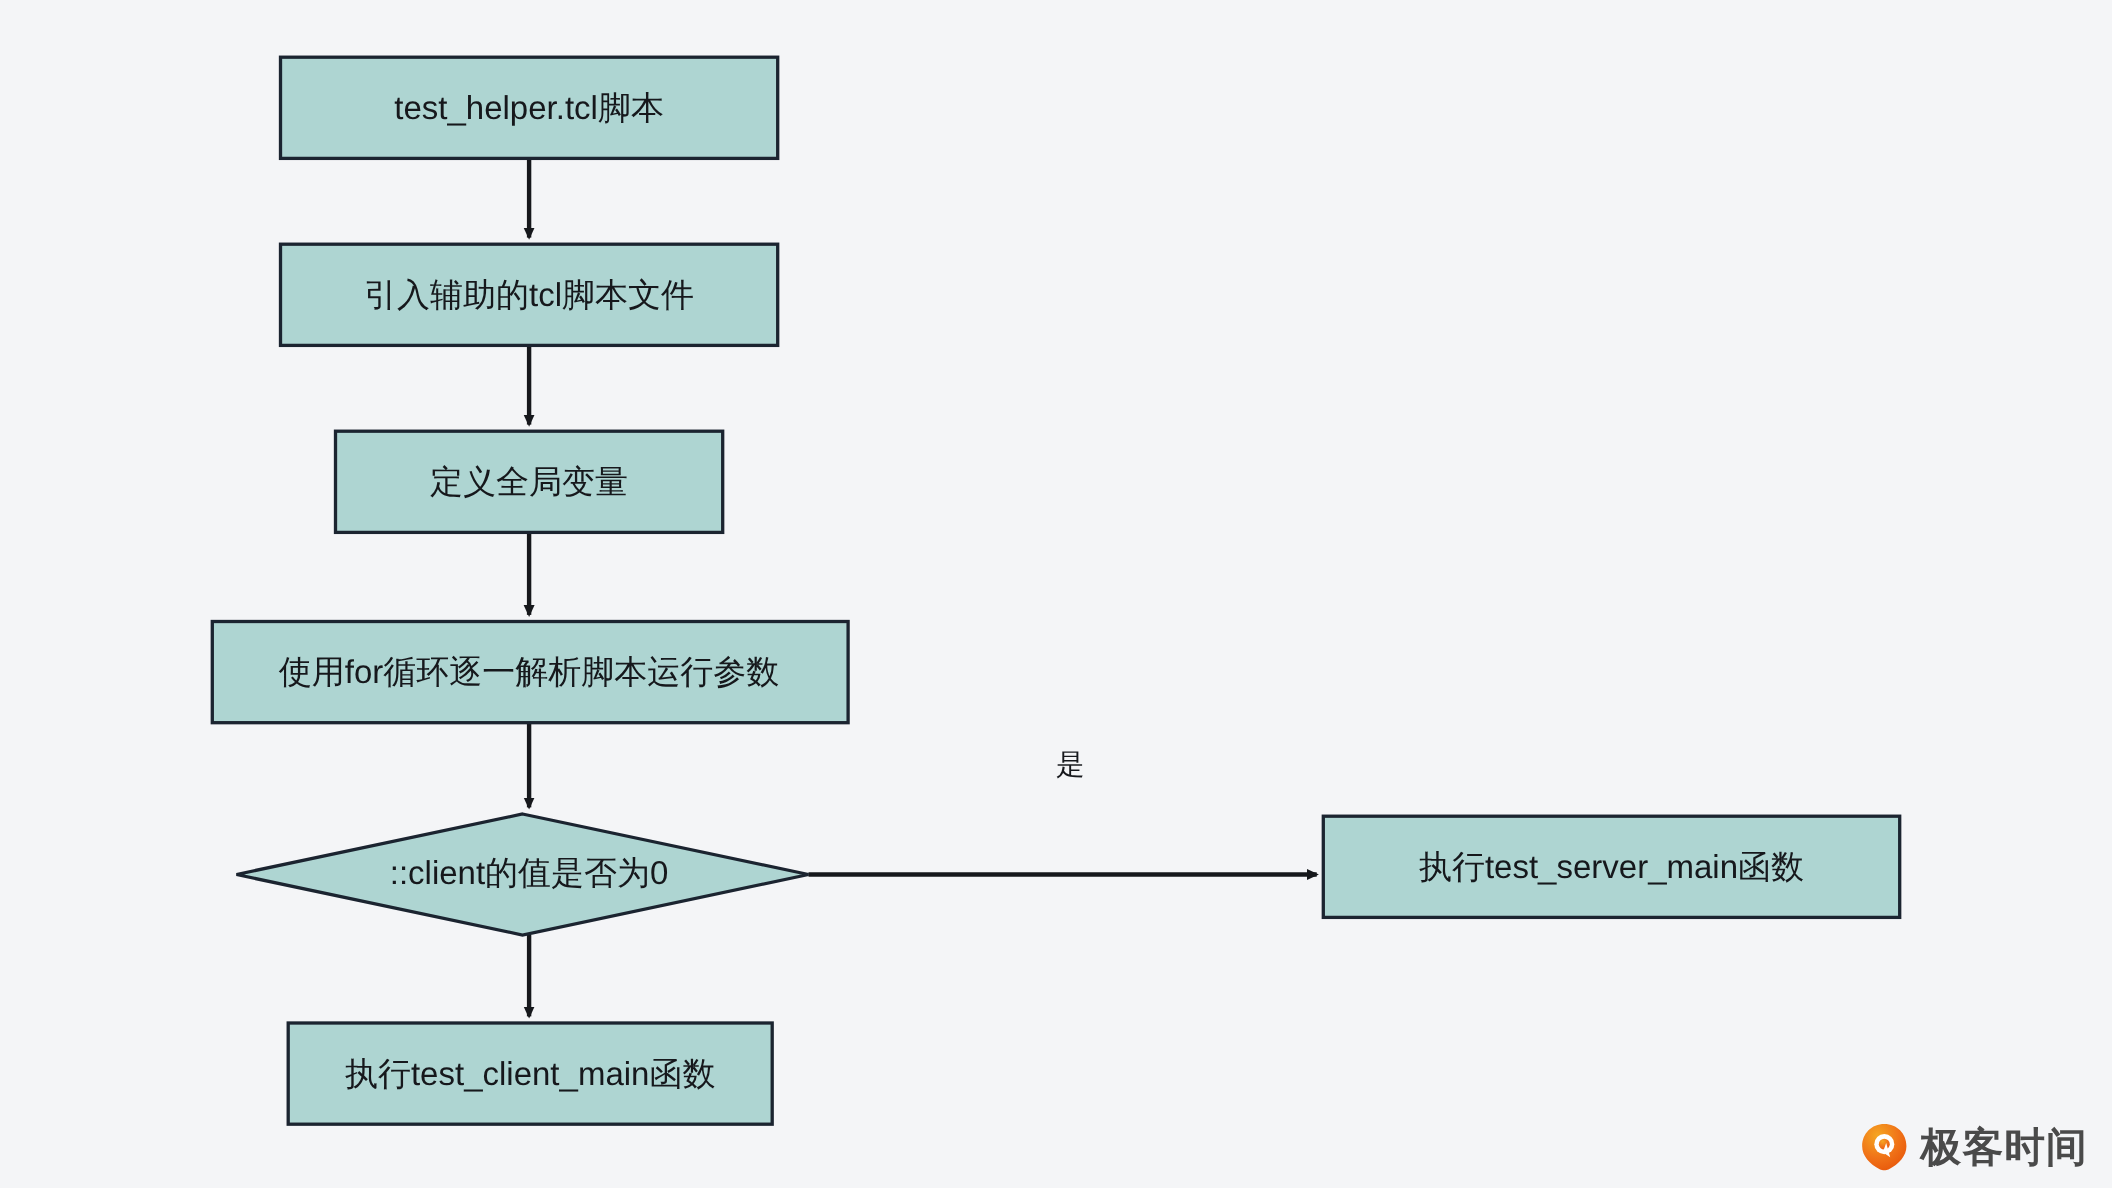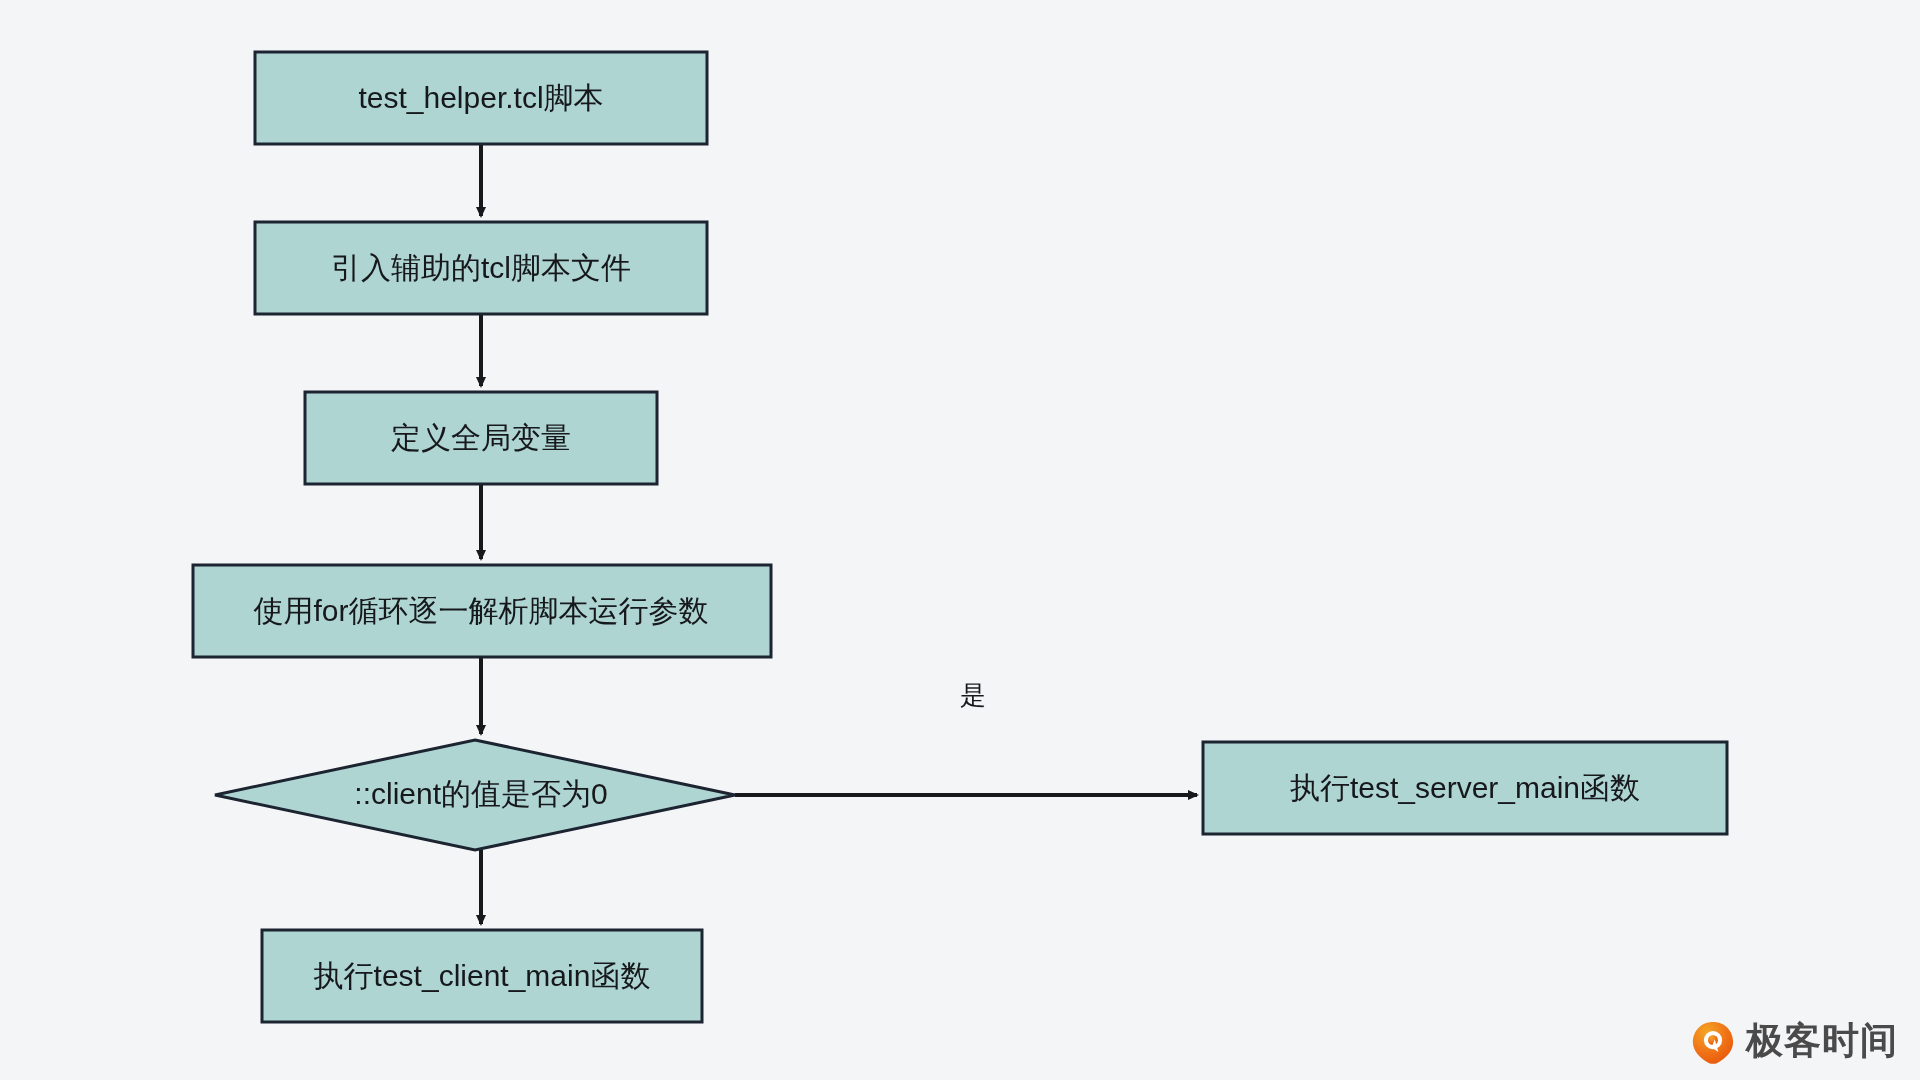--- a/index.html
+++ b/index.html
@@ -58,21 +58,21 @@
     gap: 10px;
     user-select: none;
   }
   #brand-watermark .brand-mark {
     width: 46px;
     height: 46px;
     flex: 0 0 46px;
     display: block;
   }
   #brand-watermark .brand-text {
-    font-family: Liberation Mono, monospace;
+    font-family: Liberation Serif, serif;
     font-size: 37px;
     font-weight: 600;
     color: #4a4a4a;
     letter-spacing: 1px;
     line-height: 1;
   }
 </style>
 </head>
 <body style="background: rgb(244, 245, 247);">
 

